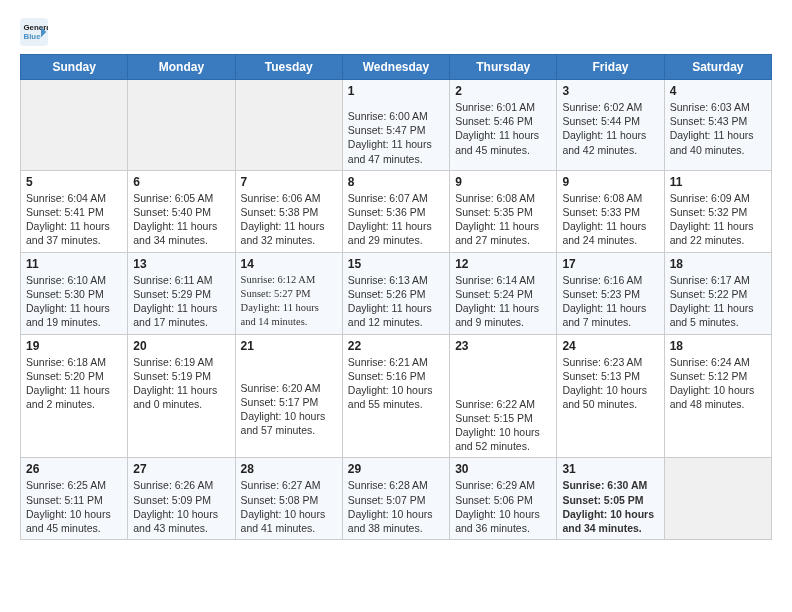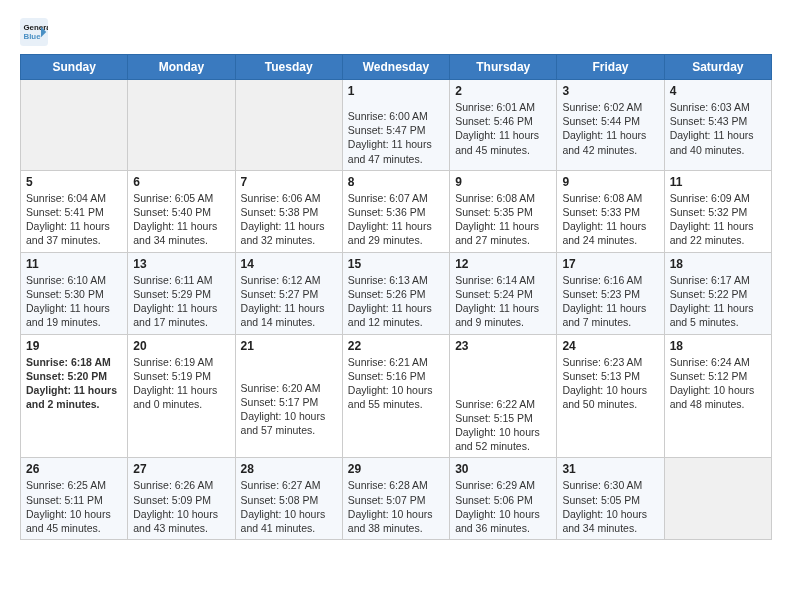--- a/index.html
+++ b/index.html
@@ -232,21 +232,21 @@
           </td>
           <td>
             <span class="day-number">13</span>
             <div class="day-info" style="white-space: pre-line;">Sunrise: 6:11 AM
 Sunset: 5:29 PM
 Daylight: 11 hours
 and 17 minutes.</div>
           </td>
           <td>
             <span class="day-number">14</span>
-            <div class="day-info" style="white-space: pre-line;">Sunrise: 6:12 AM
+            <div class="day-info" style="white-space: pre-line; font-family: Liberation Serif, serif;">Sunrise: 6:12 AM
 Sunset: 5:27 PM
 Daylight: 11 hours
 and 14 minutes.</div>
           </td>
           <td>
             <span class="day-number">15</span>
             <div class="day-info" style="white-space: pre-line;">Sunrise: 6:13 AM
 Sunset: 5:26 PM
 Daylight: 11 hours
 and 12 minutes.</div>
@@ -269,21 +269,21 @@
             <span class="day-number">18</span>
             <div class="day-info" style="white-space: pre-line;">Sunrise: 6:17 AM
 Sunset: 5:22 PM
 Daylight: 11 hours
 and 5 minutes.</div>
           </td>
         </tr>
         <tr>
           <td>
             <span class="day-number">19</span>
-            <div class="day-info" style="white-space: pre-line; font-weight: bold;">Sunrise: 6:18 AM
+            <div class="day-info" style="white-space: pre-line;">Sunrise: 6:18 AM
 Sunset: 5:20 PM
 Daylight: 11 hours
 and 2 minutes.</div>
           </td>
           <td>
             <span class="day-number">20</span>
             <div class="day-info" style="white-space: pre-line;">Sunrise: 6:19 AM
 Sunset: 5:19 PM
 Daylight: 11 hours
 and 0 minutes.</div>
@@ -355,21 +355,21 @@
           </td>
           <td>
             <span class="day-number">30</span>
             <div class="day-info" style="white-space: pre-line;">Sunrise: 6:29 AM
 Sunset: 5:06 PM
 Daylight: 10 hours
 and 36 minutes.</div>
           </td>
           <td>
             <span class="day-number">31</span>
-            <div class="day-info" style="white-space: pre-line;">Sunrise: 6:30 AM
+            <div class="day-info" style="white-space: pre-line; font-weight: bold;">Sunrise: 6:30 AM
 Sunset: 5:05 PM
 Daylight: 10 hours
 and 34 minutes.</div>
           </td>
           <td class="empty-cell"></td>
         </tr>
       </tbody>
   </table>
 </div>
 

